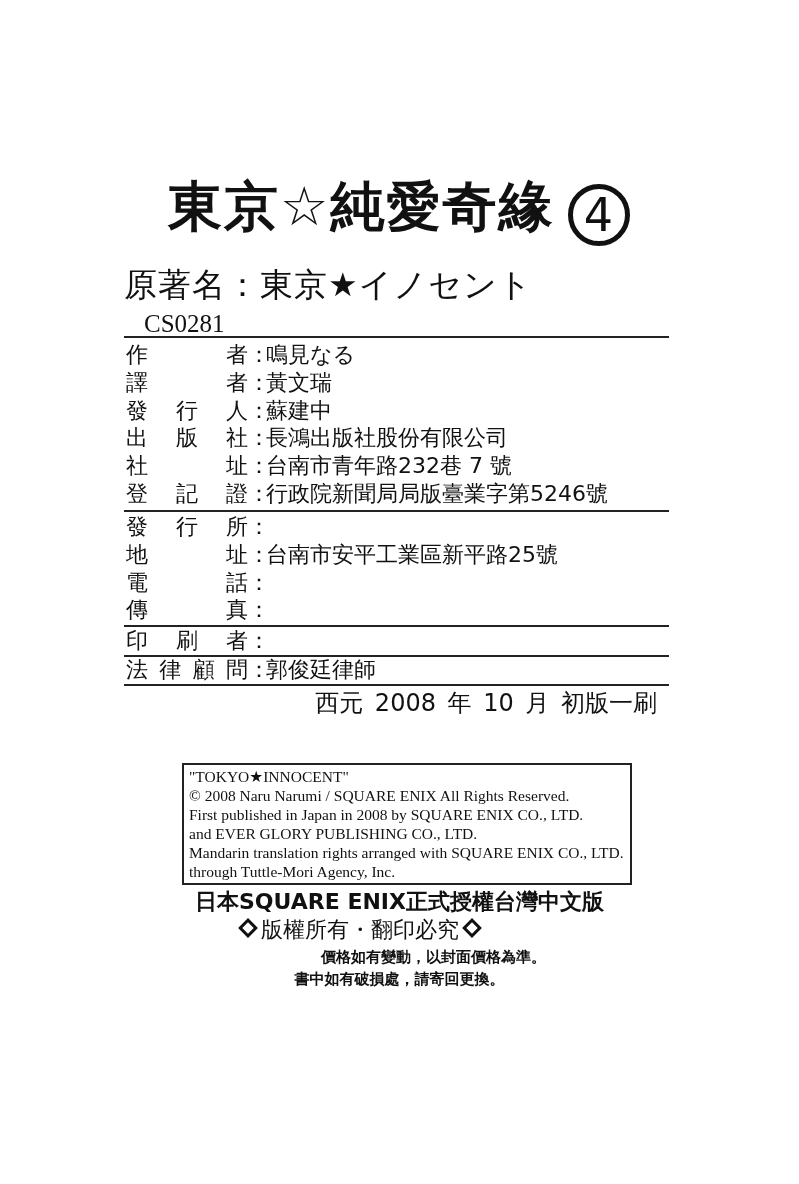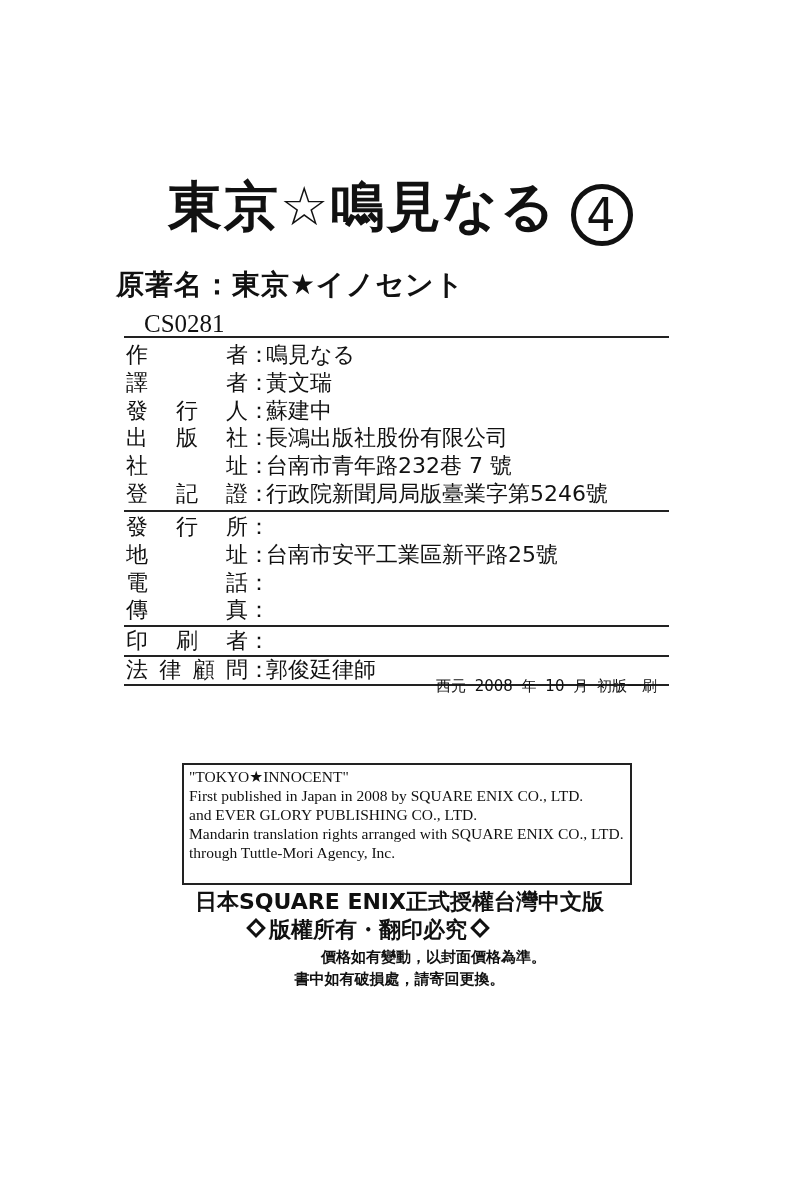--- a/index.html
+++ b/index.html
@@ -11,55 +11,55 @@
   .abs { position:absolute; white-space:nowrap; }
   .title {
     left:168px; top:172px; font-size:54px; font-weight:bold; letter-spacing:2px; line-height:70px;
   }
   .circled {
     display:inline-block; width:62px; height:62px; border:5px solid #111; border-radius:50%;
     text-align:center; line-height:62px; font-size:46px; font-weight:normal; margin-left:14px;
     vertical-align:-6px; box-sizing:border-box; line-height:52px;
   }
   .orig {
-    left:116px; top:265px; font-size:28px; font-weight:bold; line-height:40px; letter-spacing:1px;
+    left:124px; top:265px; font-size:33px; font-weight:normal; line-height:40px; letter-spacing:1px;
   }
   .code {
     left:126px; top:310px; font-family:"Liberation Serif", serif; font-size:25px; line-height:28px;margin-left:18px;
   }
   .hline { position:absolute; height:2px; background:#222; }
   .row {
     position:absolute; left:126px; height:28px; line-height:28px; font-size:22px; display:flex;
   }
   .row .lab { width:122px; display:flex; justify-content:space-between; }
   .row .lab span { display:inline-block; }
   .row .colon { width:18px; text-align:center; }
   .row .val { }
   .date {
-    right:142px; top:671px; font-size:15px; line-height:30px; word-spacing:4px;
+    right:142px; top:688px; font-size:24px; line-height:30px; word-spacing:4px;
   }
   .cbox {
     position:absolute; left:182px; top:763px; width:441px; height:116px;
     border:2px solid #222; box-sizing:content-box;
     font-family:"Liberation Serif", serif; font-size:15.5px; line-height:19px; padding:2px 0 0 5px;
   }
   .cbox div { white-space:nowrap; }
   .auth { left:0; width:799px; text-align:center; top:888px; font-size:22px; font-weight:bold; line-height:28px; }
-  .rights { left:0; width:720px; text-align:center; top:916px; font-size:22px; font-weight:bold; line-height:28px;padding-left:8px; }
+  .rights { left:0; width:720px; text-align:center; top:916px; font-size:22px; font-weight:normal; line-height:28px; }
   .note { left:0; width:799px; text-align:center; font-family:"DejaVu Serif", serif; font-size:15px; line-height:22px; font-weight:bold; }
   .diamond {
     display:inline-block; width:14px; height:14px; border:3px solid #111; transform:rotate(45deg);
     vertical-align:2px; margin:0 6px; box-sizing:border-box;
   }
 </style>
 </head>
 <body>
 
 <div class="abs title">
-  <span>東京☆鳴見なる</span><span class="circled">4</span>
+  <span>東京☆純愛奇緣</span><span class="circled">4</span>
 </div>
 
 <div class="abs orig">原著名：東京★イノセント</div>
 
 <div class="abs code">CS0281</div>
 <div class="hline" style="left:124px; top:336px; width:545px;"></div>
 
 <div id="group1">
     <div class="row" style="top: 341px;">
       <span class="lab">
@@ -172,20 +172,21 @@
       <span class="colon">：</span>
       <span class="val">郭俊廷律師</span>
     </div>
   </div>
 <div class="hline" style="left:124px; top:684px; width:545px;"></div>
 
 <div class="abs date">西元 2008 年 10 月  初版一刷</div>
 
 <div class="cbox">
   <div>  "TOKYO★INNOCENT"</div>
+  <div>© 2008 Naru Narumi / SQUARE ENIX All Rights Reserved.</div>
   <div>First published in Japan in 2008 by SQUARE ENIX CO., LTD.</div>
   <div>and EVER GLORY PUBLISHING CO., LTD.</div>
   <div>Mandarin translation rights arranged with SQUARE ENIX CO., LTD.</div>
   <div>through Tuttle-Mori Agency, Inc.</div>
 </div>
 
 <div class="abs auth">日本SQUARE ENIX正式授權台灣中文版</div>
 <div class="abs rights">
   <span class="diamond"></span><span>版權所有・翻印必究</span><span class="diamond"></span>
 </div>

